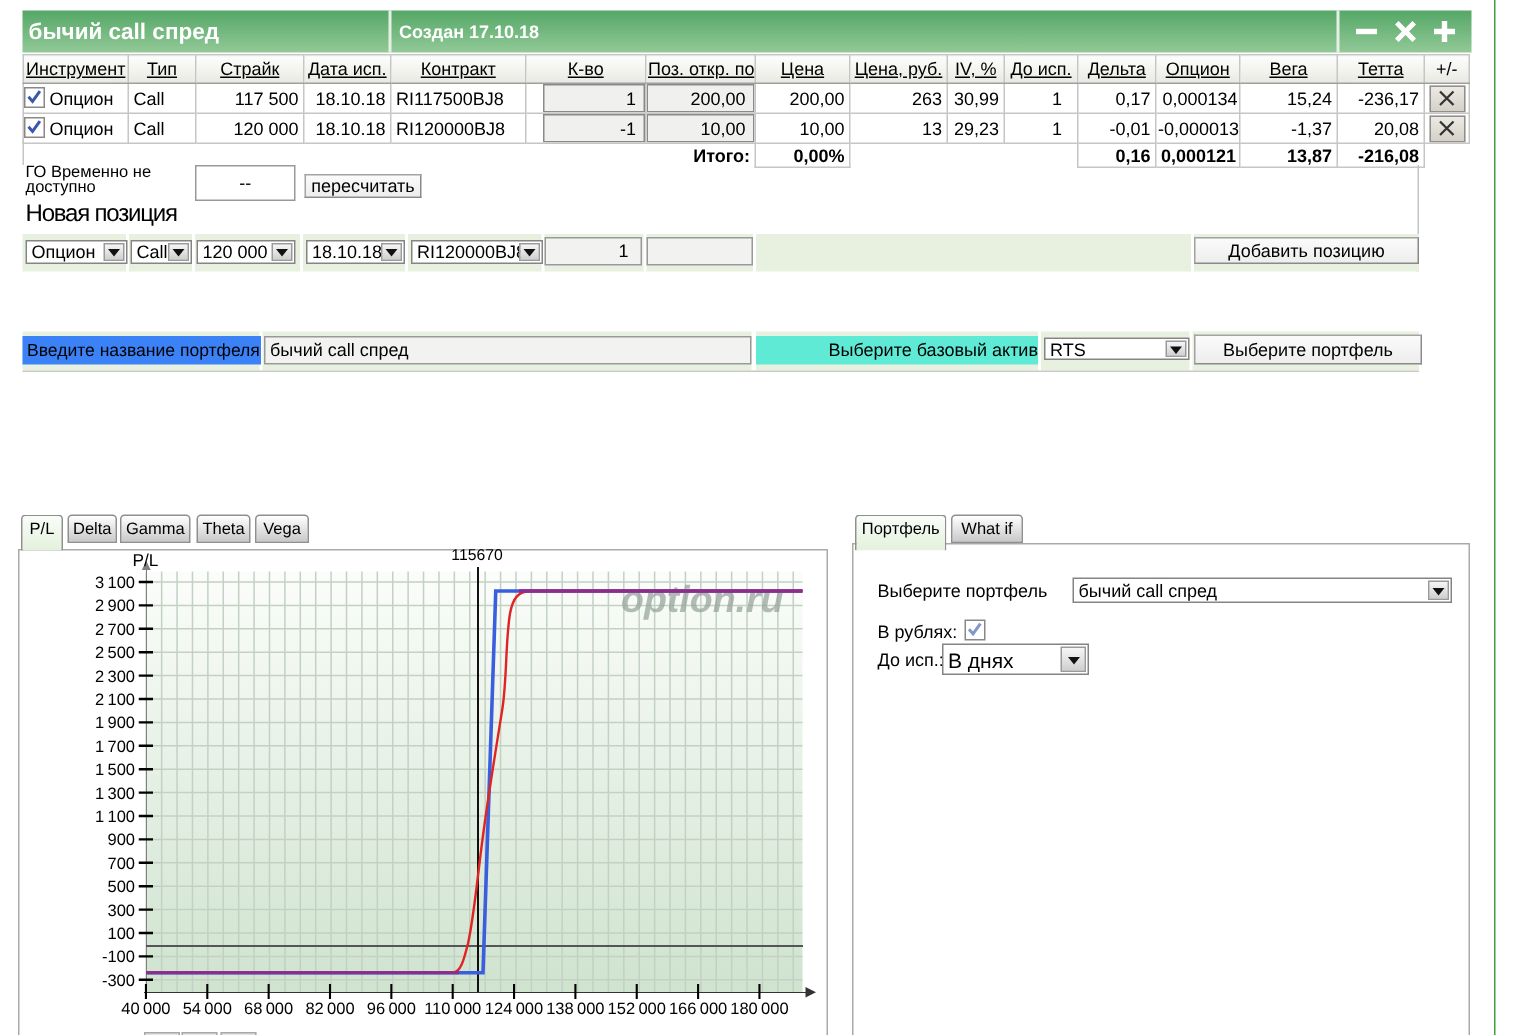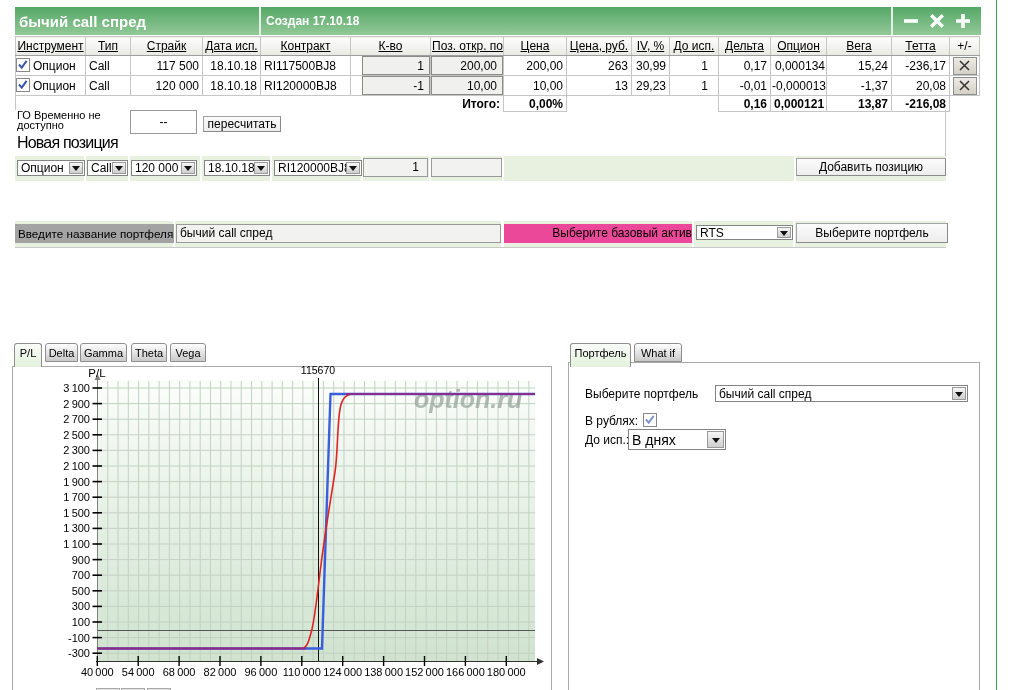--- a/index.html
+++ b/index.html
@@ -217,23 +217,23 @@
   <div class="ginp r" style="left:363px;top:158px;width:65px;height:19px;line-height:17px;text-align:right;padding-right:8px;">1</div>
   <div class="ginp" style="left:431px;top:158px;width:71px;height:19px;"></div>
   <div class="btn" style="left:796px;top:158px;width:148px;height:16px;line-height:16px;">Добавить позицию</div>
 
 
   <div class="abs grow" style="left:15px;top:221px;width:931px;height:26px;"></div>
   <div class="gap" style="left:173px;top:221px;width:2px;height:26px;"></div>
   <div class="gap" style="left:501px;top:221px;width:3px;height:26px;"></div>
   <div class="gap" style="left:692px;top:221px;width:2px;height:26px;"></div>
   <div class="gap" style="left:793px;top:221px;width:2px;height:26px;"></div>
-  <div class="abs" style="left:15px;top:224px;width:159px;height:19px;background:#a3a3a3;line-height:19px;padding-left:3px;box-sizing:border-box;white-space:nowrap;overflow:hidden;font-size:11.7px;">Введите название портфеля</div>
+  <div class="abs" style="left:15px;top:224px;width:159px;height:19px;background:#3b82f6;line-height:19px;padding-left:3px;box-sizing:border-box;white-space:nowrap;overflow:hidden;font-size:11.7px;">Введите название портфеля</div>
   <div class="ginp" style="left:176px;top:224px;width:325px;height:19px;line-height:17px;padding-left:3px;">бычий call спред</div>
-  <div class="abs" style="left:504px;top:224px;width:188px;height:19px;background:#ec4899;line-height:19px;text-align:right;">Выберите базовый актив</div>
+  <div class="abs" style="left:504px;top:224px;width:188px;height:19px;background:#5eead4;line-height:19px;text-align:right;">Выберите базовый актив</div>
   <div class="sel" style="left:696px;top:225px;width:95px;height:13px;">
       <span class="tx">RTS</span>
       <span class="ar"></span>
     </div>
   <div class="btn" style="left:796px;top:223px;width:150px;height:18px;line-height:18px;">Выберите портфель</div>
   <div class="abs" style="left:15px;top:247px;width:931px;height:1px;background:#c9c9c9;"></div>
 
 
   <div class="tab act" style="left:14px;width:26px;">P/L</div>
   <div class="tab" style="left:45px;width:31px;">Delta</div>

